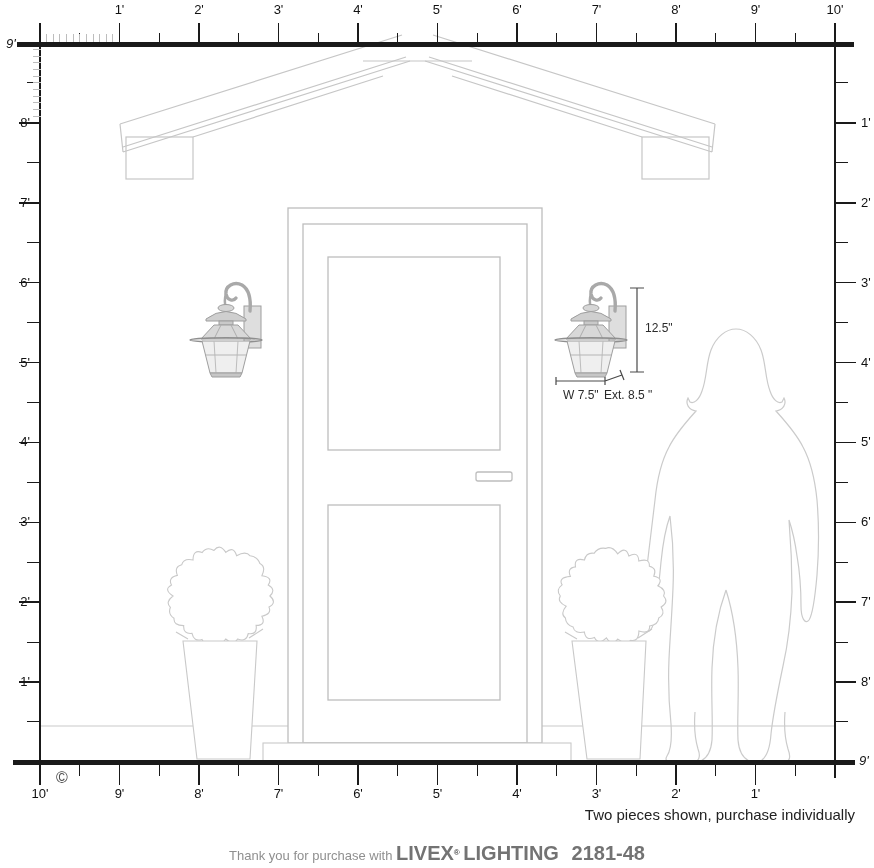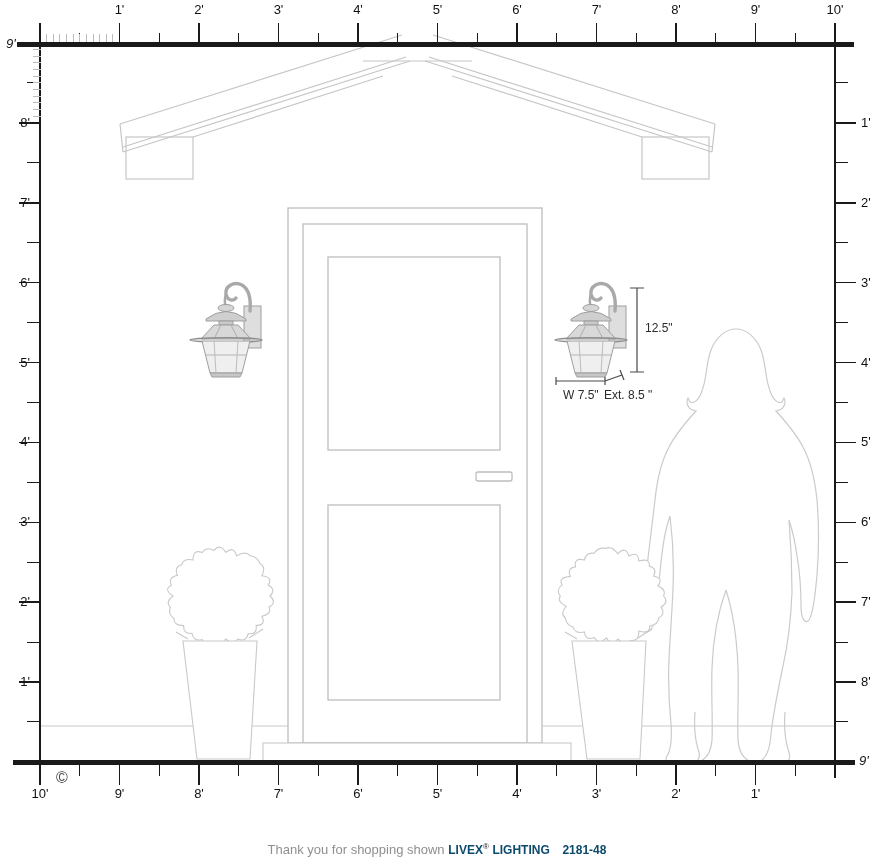--- a/index.html
+++ b/index.html
@@ -8,21 +8,21 @@
   .scene{position:absolute;left:0;top:0;}
   .bar{position:absolute;background:#1a1a1a;}
   .tick{position:absolute;background:#1a1a1a;}
   .tick.inch{background:#bdbdbd;}
   .rlabel{position:absolute;font-size:13px;color:#111;white-space:nowrap;line-height:15px;}
   .rlabel.it{font-style:italic;}
   .dimlabel{position:absolute;font-size:12px;color:#2b2b2b;white-space:nowrap;}
   .note{position:absolute;right:19px;top:806px;font-size:15px;color:#222;}
   .copyright{position:absolute;left:56px;top:769px;font-size:16px;color:#4a4a4a;}
   .footer{position:absolute;left:0;top:842px;width:100%;text-align:center;font-size:13px;color:#8f8f8f;}
-  .footer b{color:#0c4a6e;font-size:12px;}
+  .footer b{color:#737373;font-size:20px;}
   .footer sup{font-size:8px;color:#1b1b1b;vertical-align:5px;}
   .footer .model{margin-left:9px;}
 </style>
 </head>
 <body>
 
 <div class="stage">
 
   <svg class="scene" width="874" height="868" viewBox="0 0 874 868">
     <defs>
@@ -228,21 +228,22 @@
       <div class="tick" style="left: 556.25px; top: 762px; width: 1px; height: 14px;"></div>
       <div class="tick" style="left: 635.75px; top: 762px; width: 1px; height: 14px;"></div>
       <div class="tick" style="left: 715.25px; top: 762px; width: 1px; height: 14px;"></div>
       <div class="tick" style="left: 794.75px; top: 762px; width: 1px; height: 14px;"></div>
     </div>
 
   <div class="dimlabel" style="left:645px;top:321px;">12.5"</div>
   <div class="dimlabel" style="left:563px;top:388px;">W 7.5"</div>
   <div class="dimlabel" style="left:604px;top:388px;">Ext. 8.5 "</div>
 
+  <div class="note">Two pieces shown, purchase individually</div>
   <div class="copyright">©</div>
 
   <div class="footer">
-    <span>Thank you for shopping shown</span>
+    <span>Thank you for purchase with</span>
     <b>LIVEX</b><sup>®</sup>
     <b>LIGHTING</b>
     <b class="model">2181-48</b>
   </div>
 </div>
 
 </body></html>

